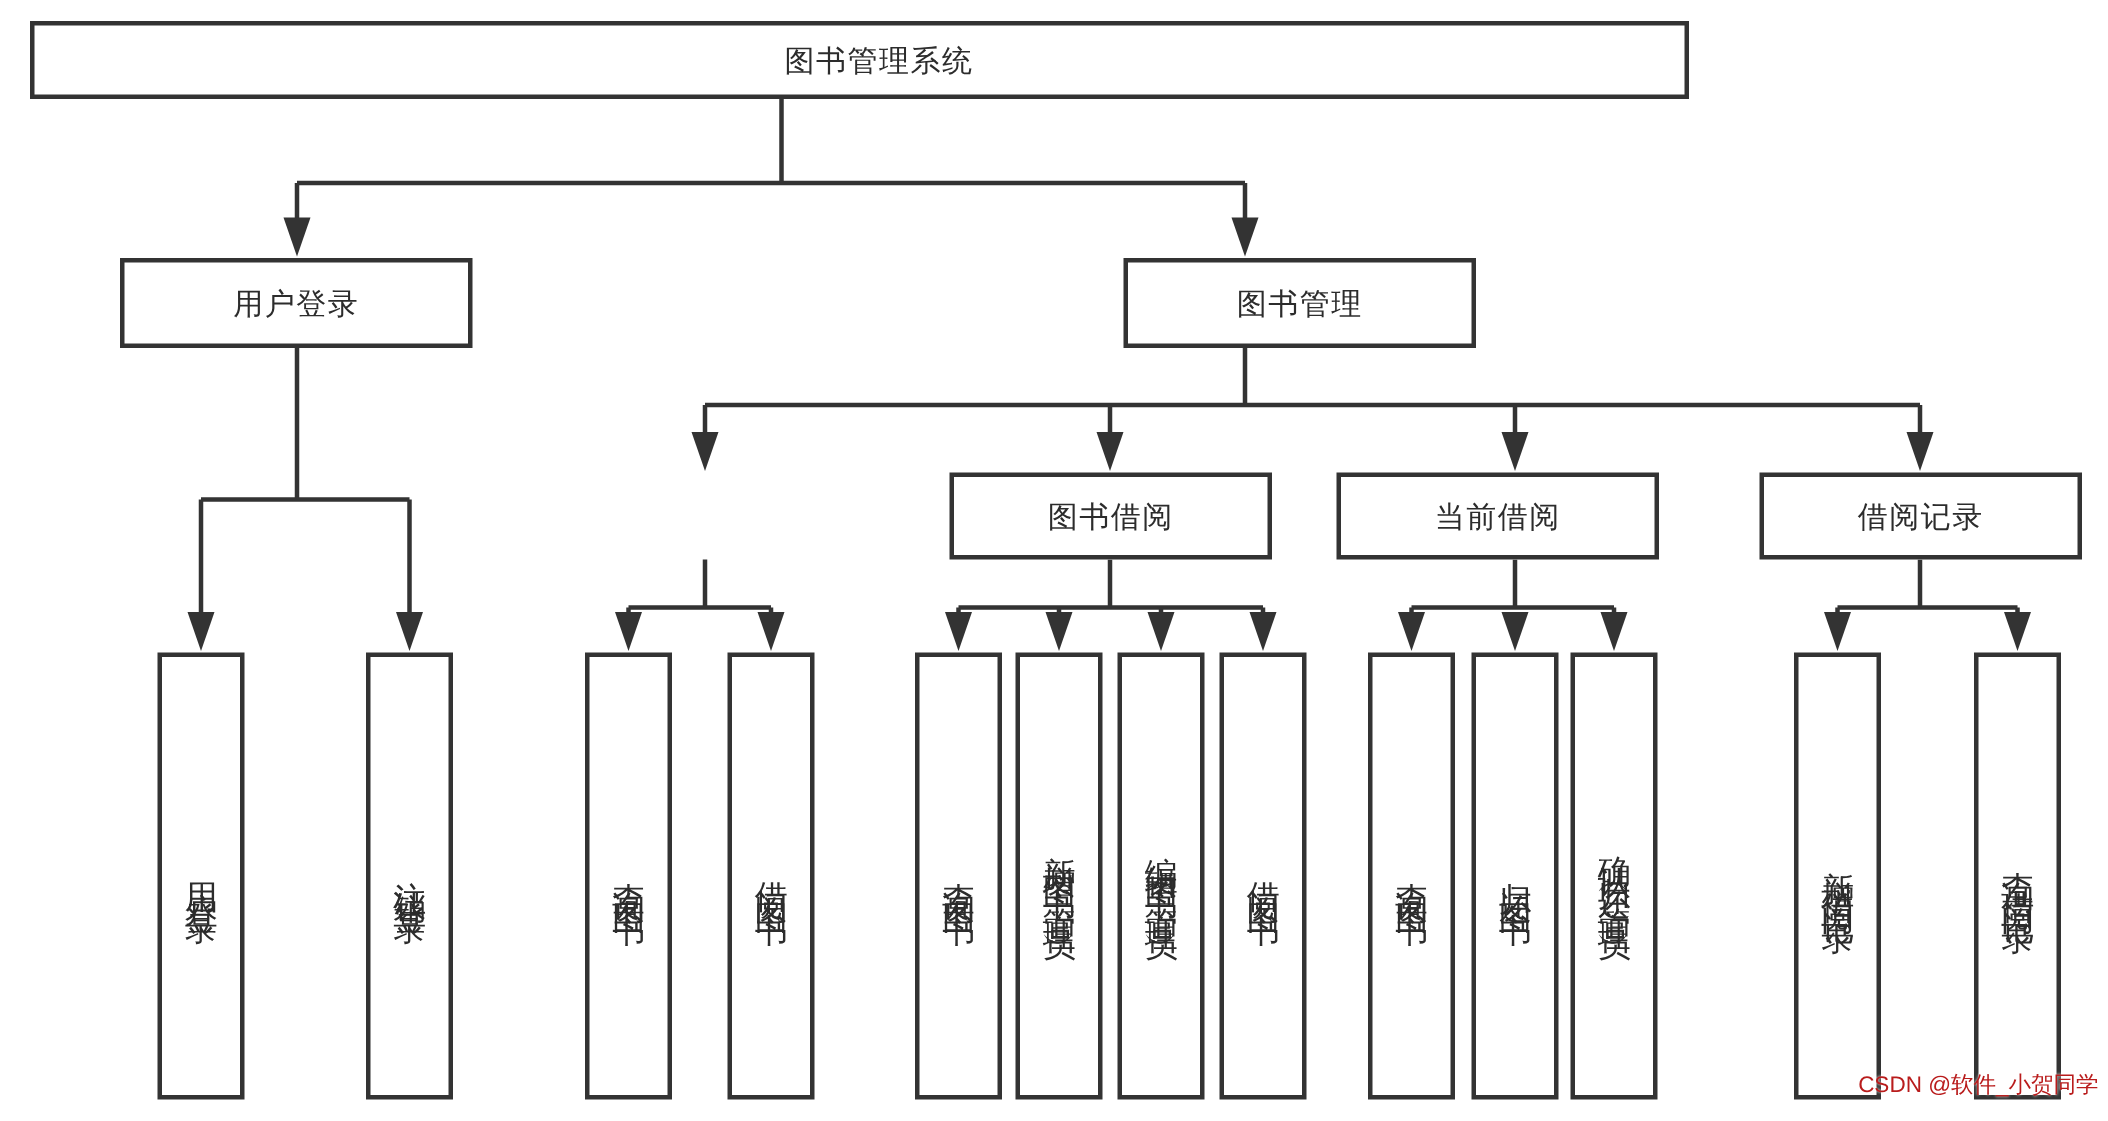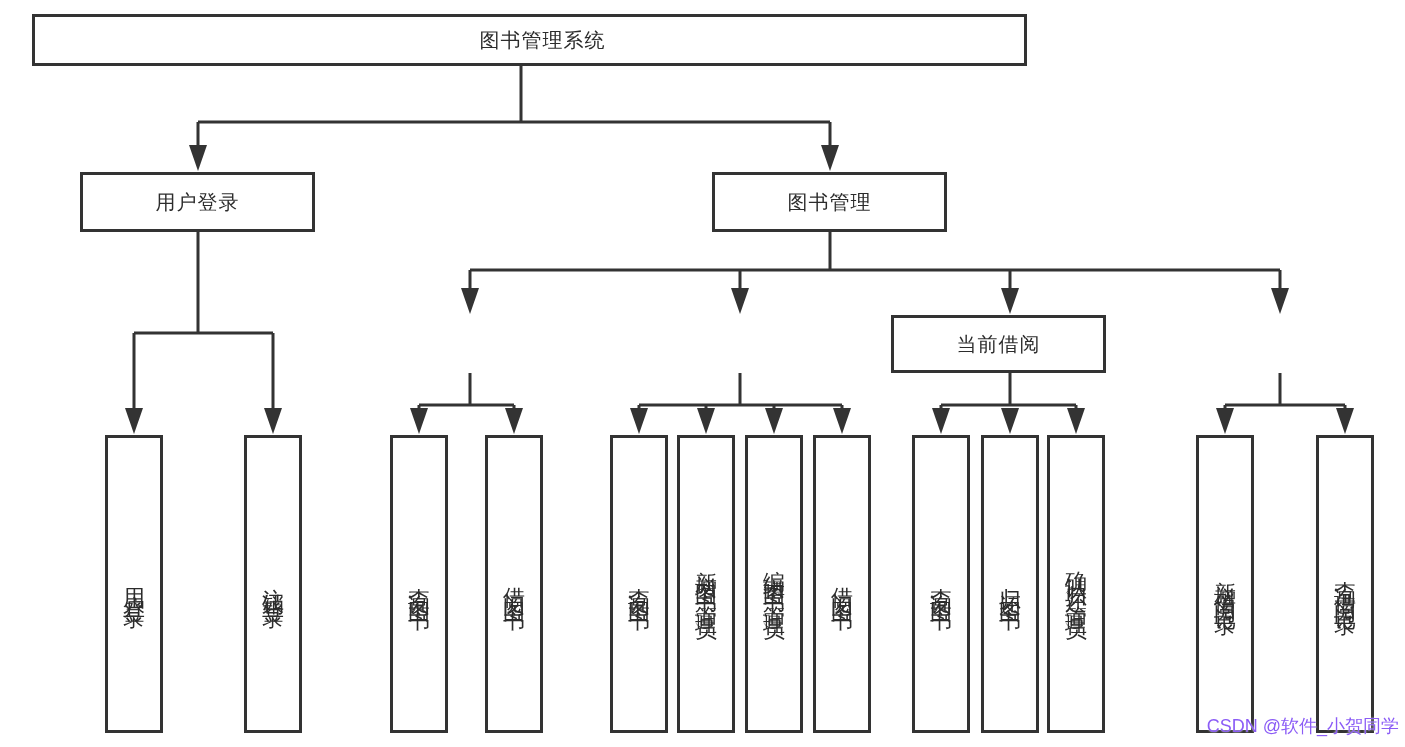--- a/index.html
+++ b/index.html
@@ -29,43 +29,43 @@
   }
   .hbox { font-size: 20px; letter-spacing: 1px; }
   .vbox {
     writing-mode: vertical-rl;
     text-orientation: mixed;
     font-size: 22px;
     letter-spacing: 7px;
     line-height: 1.1;
   }
   
-  .n-root   { left: 32px;  top: 14px;  width: 995px; height: 52px; padding-left: 26px; }
+  .n-root   { left: 20px;  top: 14px;  width: 1106px; height: 52px; padding-left: 26px; }
   
   .n-login  { left: 80px;  top: 172px; width: 235px; height: 60px; }
-  .n-mgmt   { left: 712px; top: 172px; width: 235px; height: 60px; }
+  .n-mgmt   { left: 749px; top: 172px; width: 235px; height: 60px; }
   
   .n-newrec { left: 363px;  top: 315px; width: 215px; height: 58px; }
   .n-borrow { left: 633px;  top: 315px; width: 215px; height: 58px; }
   .n-current{ left: 891px;  top: 315px; width: 215px; height: 58px; }
   .n-record { left: 1173px; top: 315px; width: 215px; height: 58px; }
   
   .leaf { top: 435px; width: 58px; height: 298px; }
   .l-a1 { left: 105px; }  .l-a2 { left: 244px; }
   .l-b1 { left: 390px; }  .l-b2 { left: 485px; }
   .l-c1 { left: 610px; }  .l-c2 { left: 677px; } .l-c3 { left: 745px; } .l-c4 { left: 813px; }
   .l-d1 { left: 912px; }  .l-d2 { left: 981px; } .l-d3 { left: 1047px; }
   .l-e1 { left: 1196px; } .l-e2 { left: 1316px; }
 
   .watermark {
     position: absolute;
     right: 6px;
     top: 714px;
-    font-size: 18px;
-    color: #8b5cf6;
+    font-size: 15px;
+    color: #b91c1c;
     text-shadow: 0 0 2px #ffffff;
     z-index: 10;
     white-space: nowrap;
   }
   svg path { stroke: #333333; stroke-width: 3; fill: none; }
   svg polygon { fill: #333333; stroke: none; }
 </style>
 </head>
 <body>
 
@@ -112,21 +112,23 @@
       <polygon points="1216,408 1234,408 1225,434"></polygon>
       <polygon points="1336,408 1354,408 1345,434"></polygon>
     </g>
   </svg>
 
   <div class="box hbox n-root">图书管理系统</div>
 
   <div class="box hbox n-login">用户登录</div>
   <div class="box hbox n-mgmt">图书管理</div>
 
+  <div class="box hbox n-borrow">图书借阅</div>
   <div class="box hbox n-current">当前借阅</div>
+  <div class="box hbox n-record">借阅记录</div>
 
   <div class="box vbox leaf l-a1">用户登录</div>
   <div class="box vbox leaf l-a2">注销登录</div>
 
   <div class="box vbox leaf l-b1">查询图书</div>
   <div class="box vbox leaf l-b2">借阅图书</div>
 
   <div class="box vbox leaf l-c1">查询图书</div>
   <div class="box vbox leaf l-c2">新增图书（管理员）</div>
   <div class="box vbox leaf l-c3">编辑图书（管理员）</div>

